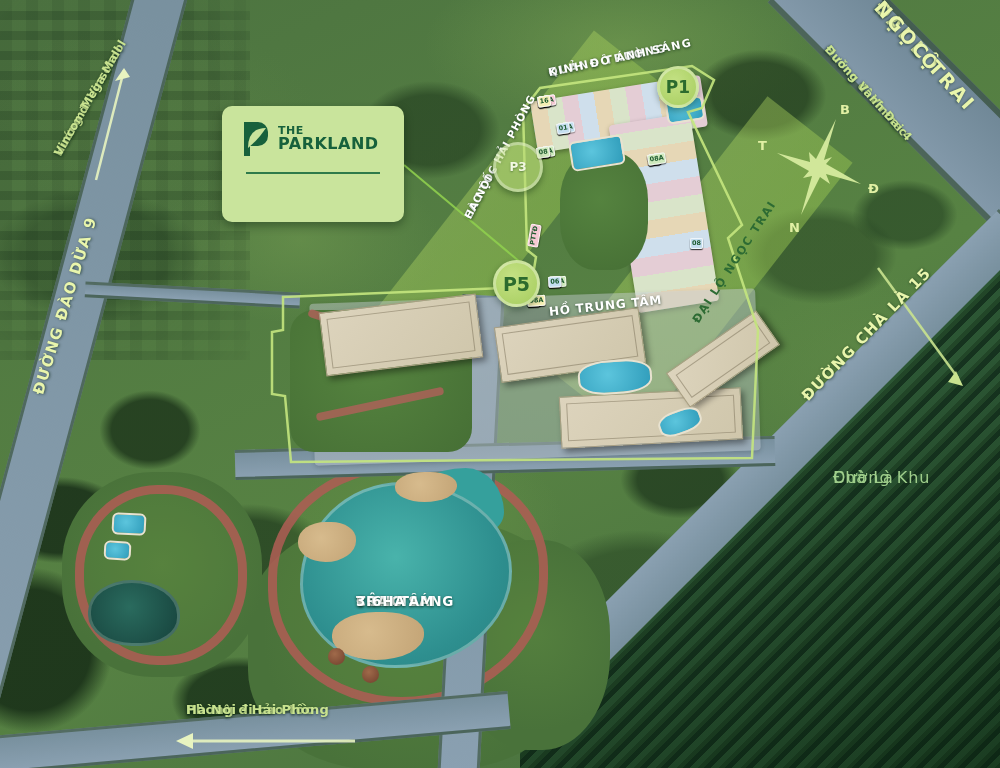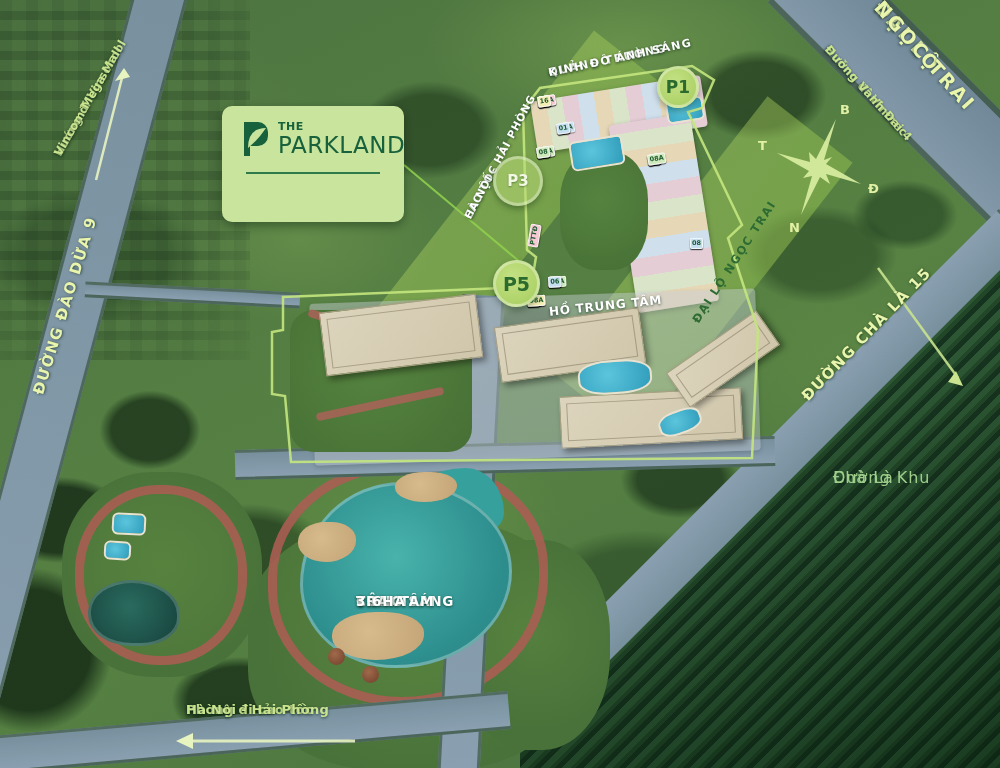--- a/index.html
+++ b/index.html
@@ -115,31 +115,31 @@
   #lbl-congvien{left:356px;top:592px;width:84px;text-align:right;color:#fff;font-size:13.5px;letter-spacing:.8px;line-height:1.35;}
   #lbl-dir-caotoc{left:186px;top:702px;width:145px;color:#c9e38f;font-size:13px;font-weight:600;letter-spacing:.3px;line-height:1.25;}
 
   
   .pmark{z-index:9;border-radius:50%;display:flex;align-items:center;justify-content:center;
          font-weight:bold;box-shadow:0 3px 6px rgba(0,30,10,.35);border:3px solid rgba(255,255,255,.35);}
   .pmark.solid{background:radial-gradient(circle at 40% 35%,#c4e184,#a6cd5e);color:#2c6b2e;}
   .pmark.glass{background:rgba(184,216,118,.55);color:#f2f8e2;text-shadow:0 1px 2px rgba(0,40,15,.4);}
   #p1{left:657px;top:66px;width:42px;height:42px;font-size:17px;}
   #p2{left:669px;top:194px;width:56px;height:56px;font-size:21px;}
-  #p3{left:493px;top:156px;width:50px;height:50px;font-size:15px;}
+  #p3{left:493px;top:142px;width:50px;height:50px;font-size:12px;}
   #p5{left:493px;top:260px;width:47px;height:47px;font-size:19px;}
 
   
   #logo-card{left:222px;top:106px;width:182px;height:116px;background:#c9e49c;border-radius:10px;
              z-index:10;box-shadow:0 4px 10px rgba(0,20,10,.35);padding:14px 16px 10px;}
   #logo-row{position:static;display:flex;align-items:center;gap:8px;}
   #logo-mark{position:static;width:32px;height:38px;flex:0 0 auto;}
   #logo-text{position:static;color:#17613c;line-height:1.05;}
   #logo-text .the{position:static;display:block;font-size:11px;font-weight:bold;letter-spacing:.5px;}
-  #logo-text .name{position:static;display:block;font-size:23px;font-weight:normal;letter-spacing:.5px;text-align:center;}
+  #logo-text .name{position:static;display:block;font-size:16px;font-weight:bold;letter-spacing:.5px;text-align:center;}
   #logo-div{left:24px;top:66px;width:134px;height:1.5px;background:#2e7a4a;}
   #logo-phase{left:0;top:76px;width:182px;text-align:center;color:#17613c;font-size:20px;font-weight:bold;letter-spacing:1px;}
 
   svg.overlay{z-index:7;}
   svg text{font-family:"DejaVu Sans","Liberation Sans",sans-serif;}
 </style>
 </head>
 <body>
 
 <div id="stage">

